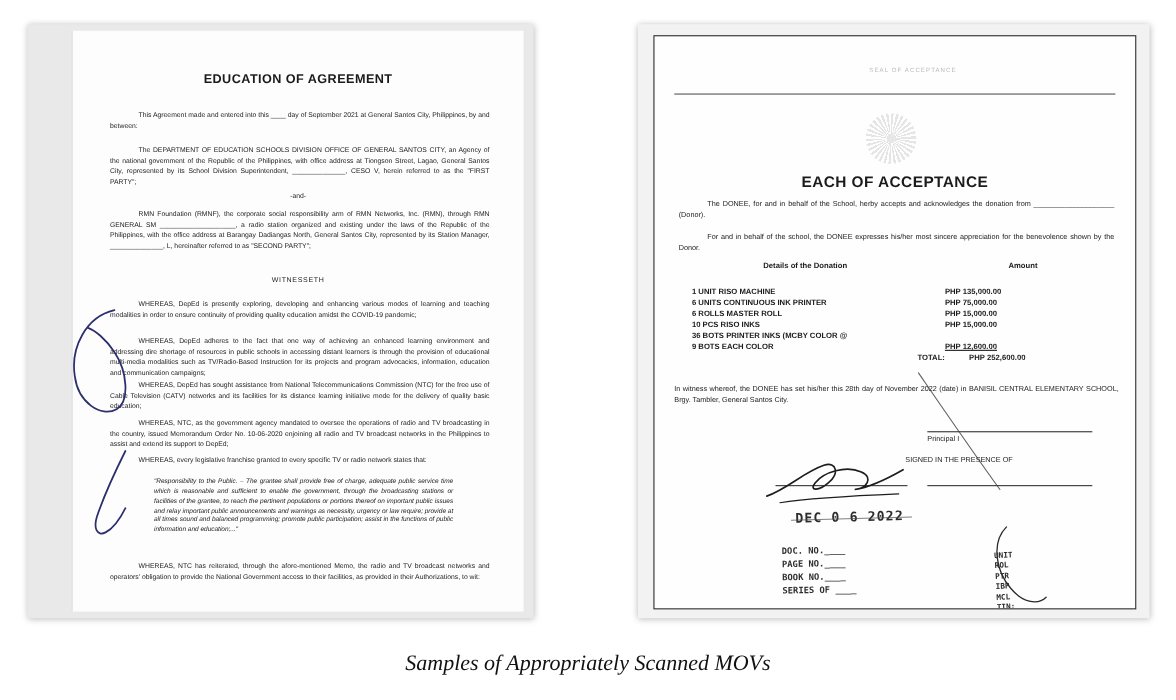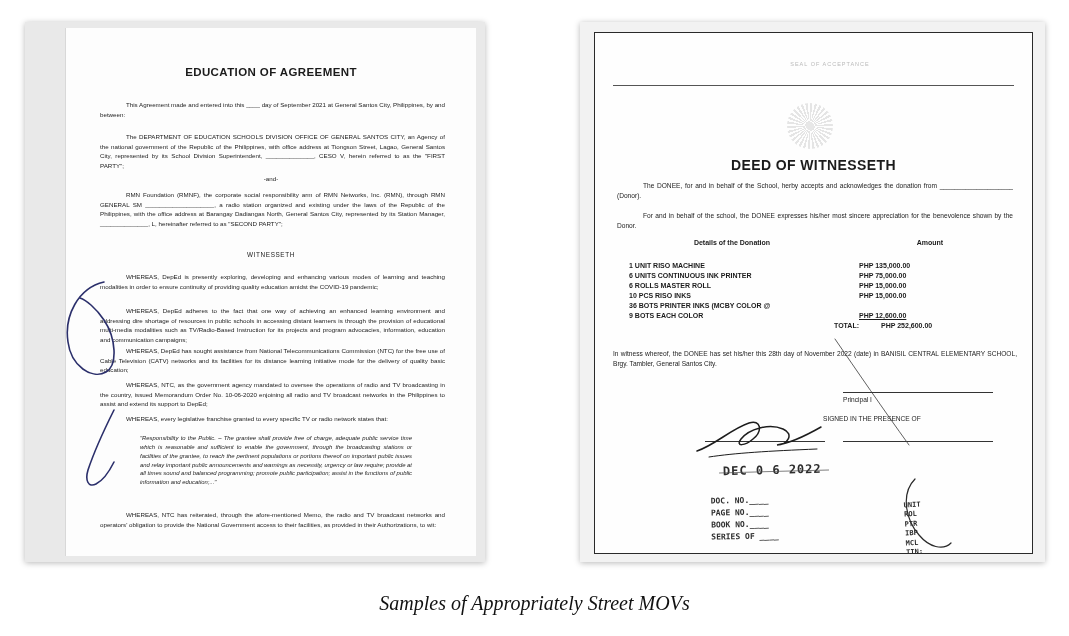--- a/index.html
+++ b/index.html
@@ -247,21 +247,21 @@
   </div>
 
   <div class="scan scan-right">
     <div class="sheet-right">
       <div class="doc-body">
 
         <div class="r-faint">SEAL OF ACCEPTANCE</div>
         <div class="r-topline"></div>
         <div class="r-seal"></div>
 
-        <div class="doc-title r-title">DEED OF WITNESSETH</div>
+        <div class="doc-title r-title">EACH OF ACCEPTANCE</div>
 
         <div class="para r-p1">
           <span style="display:inline-block;width:26px;"></span><span>The DONEE, for and in behalf of the School, herby accepts and acknowledges the donation from ____________________ (Donor).</span>
         </div>
         <div class="para r-p2">
           <span style="display:inline-block;width:26px;"></span><span>For and in behalf of the school, the DONEE expresses his/her most sincere appreciation for the benevolence shown by the Donor.</span>
         </div>
 
         <div class="r-tbl-head">
           <div class="c1">Details of the Donation</div>
@@ -339,15 +339,15 @@
           <div>PTR</div>
           <div>IBP</div>
           <div>MCL</div>
           <div>TIN:</div>
         </div>
 
       </div>
     </div>
   </div>
 
-  <div class="caption">Samples of Appropriately Street MOVs</div>
+  <div class="caption">Samples of Appropriately Scanned MOVs</div>
 
 </div>
 
 </body></html>

